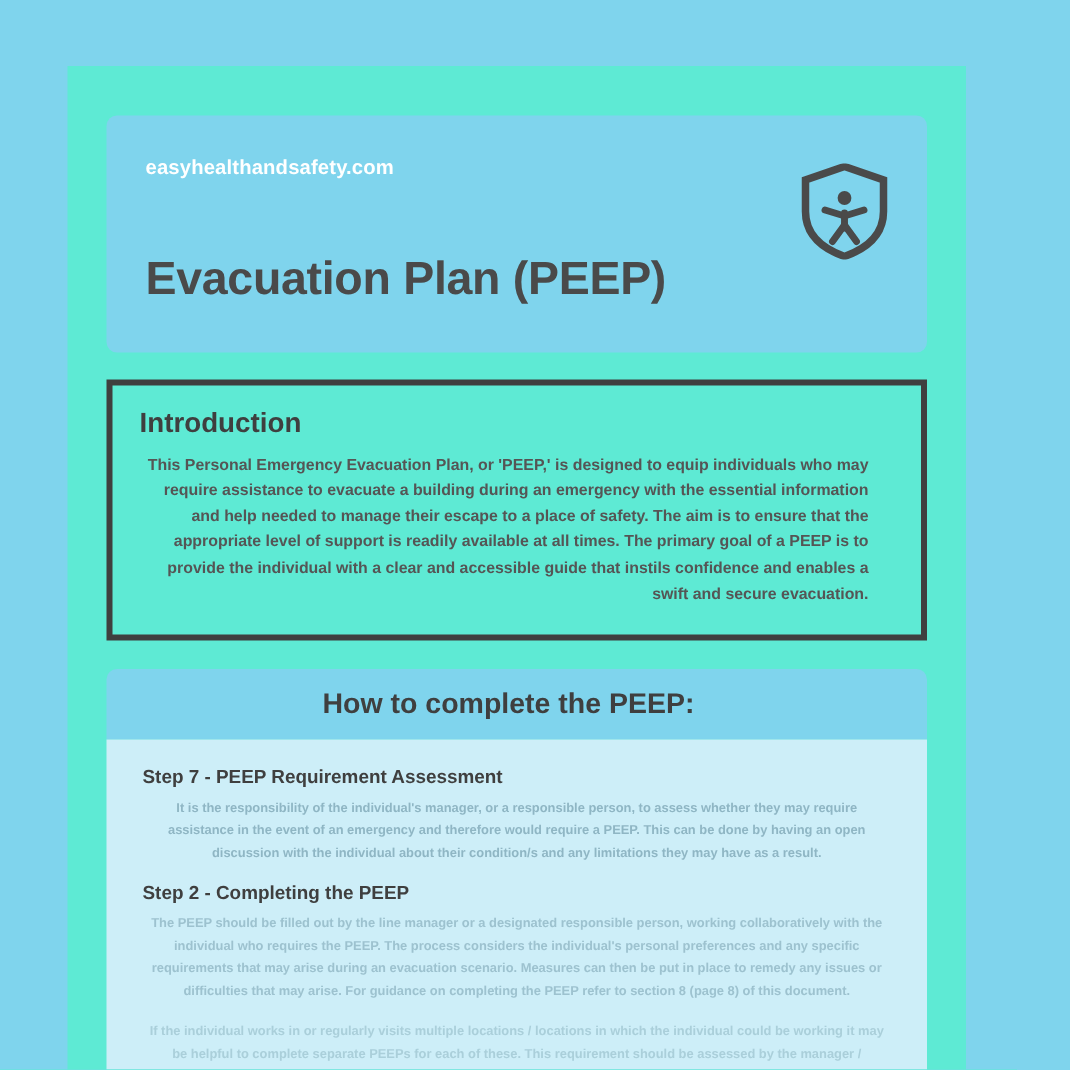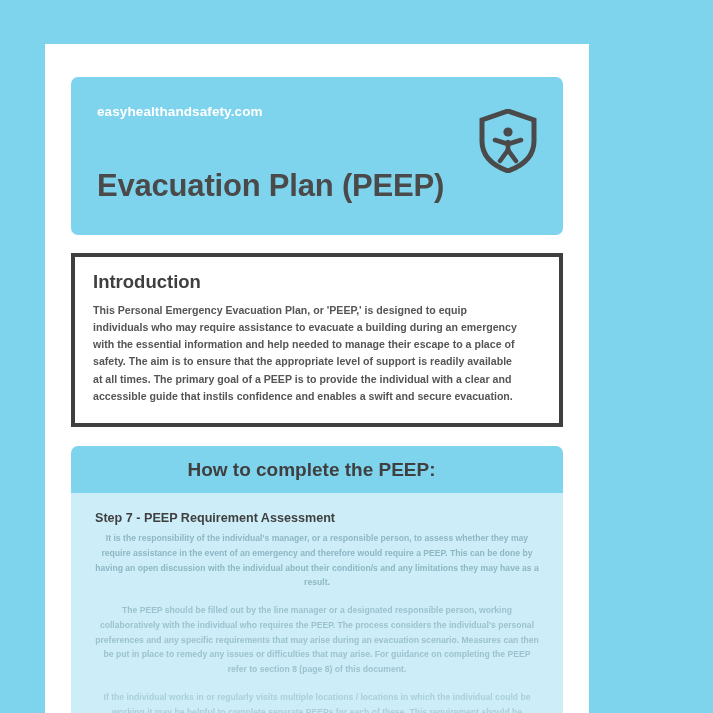--- a/index.html
+++ b/index.html
@@ -10,23 +10,23 @@
     width: 713px;
     height: 713px;
     background: #7fd4ed;
     font-family: "Liberation Sans", sans-serif;
     overflow: hidden;
   }
   .page {
     position: absolute;
     left: 45px;
     top: 44px;
-    width: 544px;
+    width: 599px;
     height: 669px;
-    background: #ffffff;
+    background: #5eead4;
     box-sizing: border-box;
     padding: 0 26px;
     overflow: hidden;
   }
 
   
   .header-banner {
     margin-top: 33px;
     background: #7fd4ed;
     border-radius: 7px;
@@ -70,20 +70,21 @@
     font-size: 18.5px;
     font-weight: bold;
     margin: 0 0 9px 0;
   }
   .intro-body {
     color: #555555;
     font-size: 10.6px;
     line-height: 1.62;
     margin: 0;
     font-weight: bold;
+    text-align: right;
   }
 
   
   .howto {
     margin-top: 19px;
     background: #7fd4ed;
     border-radius: 7px 7px 0 0;
     padding: 13px 11px 12px 0;
     text-align: center;
   }
@@ -151,20 +152,21 @@
 
   <div class="howto">
     <h2 class="howto-title">How to complete the PEEP:</h2>
   </div>
   <div class="steps">
     <div class="step step-1">
       <h3 class="step-title">Step 7 - PEEP Requirement Assessment</h3>
       <p class="step-body">It is the responsibility of the individual's manager, or a responsible person, to assess whether they may require assistance in the event of an emergency and therefore would require a PEEP. This can be done by having an open discussion with the individual about their condition/s and any limitations they may have as a result.</p>
     </div>
     <div class="step step-2">
+      <h3 class="step-title">Step 2 - Completing the PEEP</h3>
       <p class="step-body">The PEEP should be filled out by the line manager or a designated responsible person, working collaboratively with the individual who requires the PEEP. The process considers the individual's personal preferences and any specific requirements that may arise during an evacuation scenario. Measures can then be put in place to remedy any issues or difficulties that may arise. For guidance on completing the PEEP refer to section 8 (page 8) of this document.</p>
     </div>
     <div class="step step-3">
       <p class="step-body">If the individual works in or regularly visits multiple locations / locations in which the individual could be working it may be helpful to complete separate PEEPs for each of these. This requirement should be assessed by the manager / responsible person.</p>
     </div>
   </div>
 
 </div>
 
 </body></html>

